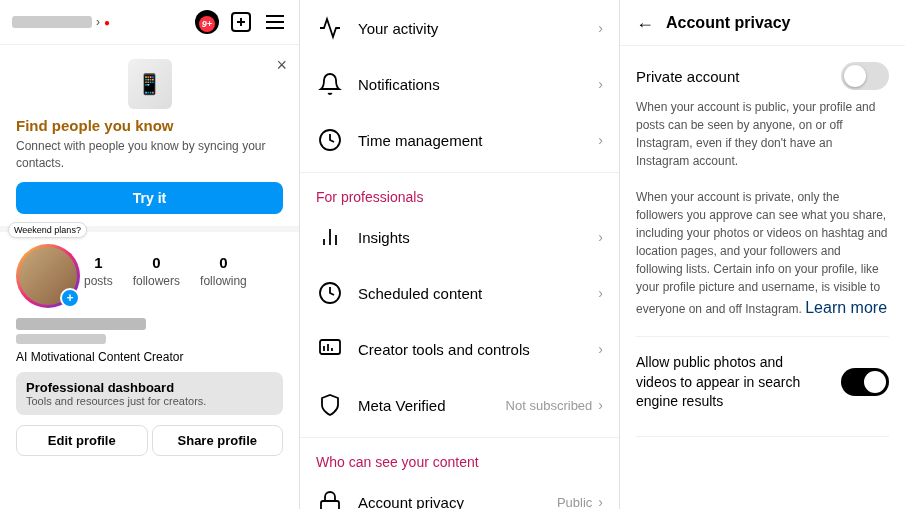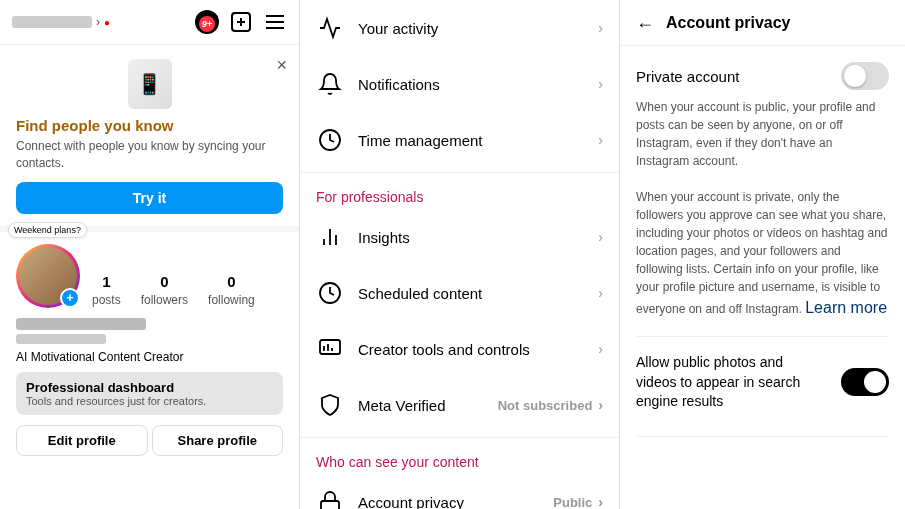--- a/index.html
+++ b/index.html
@@ -117,22 +117,22 @@
       cursor: pointer;
     }
 
     
     .profile-section {
       padding: 12px 16px;
     }
 
     .profile-stats-row {
       display: flex;
-      align-items: flex-end;
-      gap: 12px;
+      align-items: flex-start;
+      gap: 4px;
       margin-bottom: 10px;
     }
 
     .avatar-wrapper {
       position: relative;
       width: 64px;
       height: 64px;
       flex-shrink: 0;
     }
 
@@ -287,21 +287,20 @@
       font-size: 15px;
       color: #000;
     }
 
     .menu-right {
       display: flex;
       align-items: center;
       gap: 6px;
       color: #999;
       font-size: 13px;
-      font-weight: bold;
     }
 
     .chevron {
       color: #999;
       font-size: 14px;
     }
 
     .section-header {
       padding: 12px 16px 4px;
       font-size: 14px;

